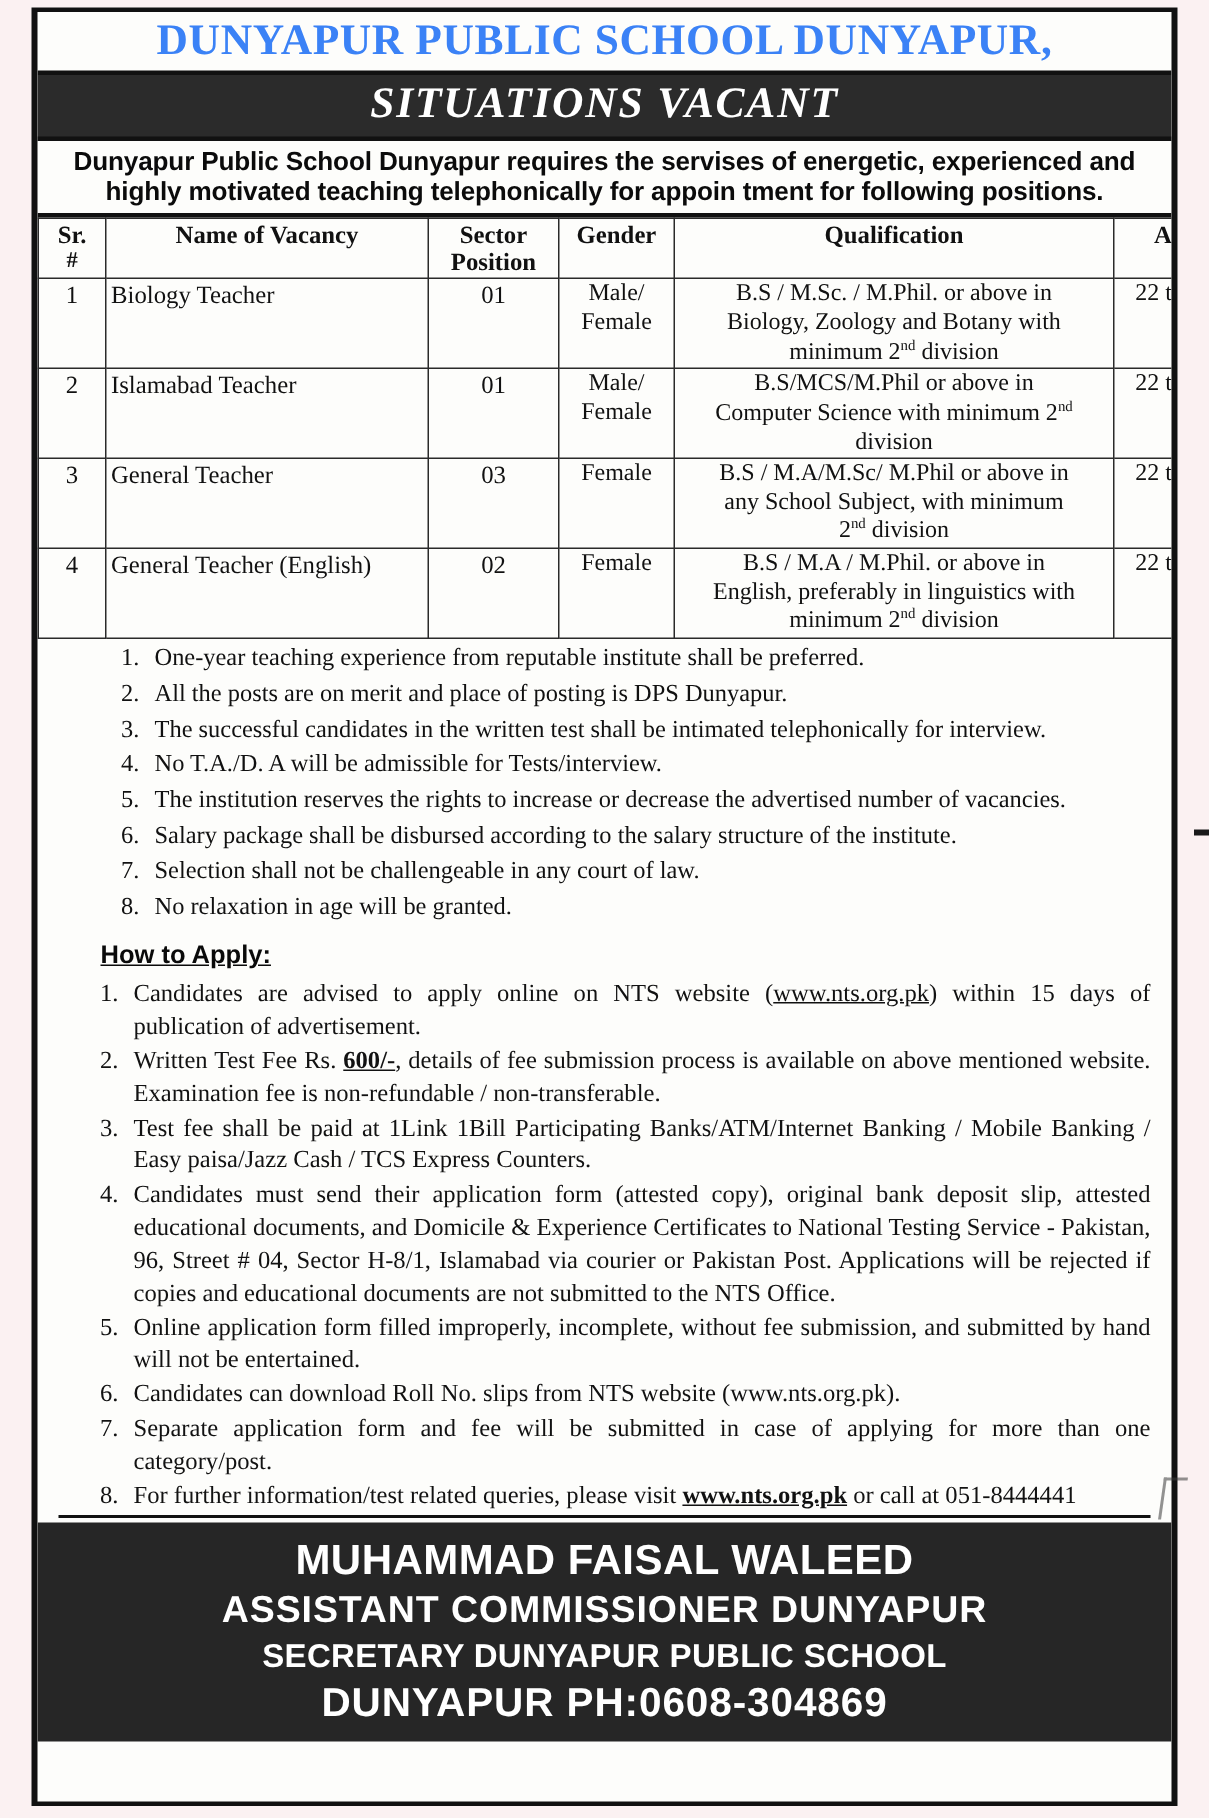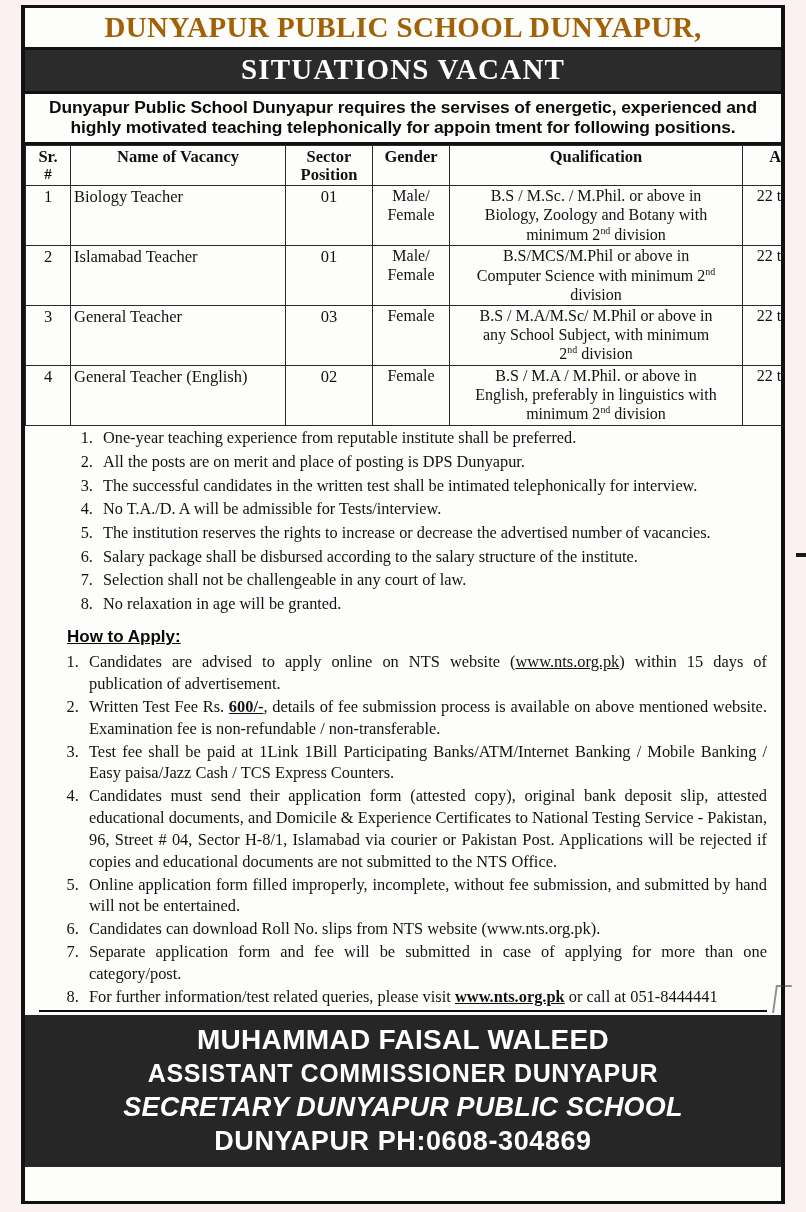--- a/index.html
+++ b/index.html
@@ -36,37 +36,38 @@
     text-align: center;
     padding: 4px 6px 4px 6px;
     border-bottom: 3px solid #111;
   }
   .title-line {
     font-family: "Liberation Serif", serif;
     font-weight: bold;
     font-size: 29px;
     line-height: 1.06;
     letter-spacing: 0.4px;
-    color: #a16207;
+    color: #3b82f6;
     white-space: nowrap;
   }
   .title-line.l2 { font-size: 27px; letter-spacing: 1px; }
 
   .banner {
     background: #2b2b2b;
     text-align: center;
     padding: 3px 0 5px 0;
     border-bottom: 3px solid #111;
   }
   .banner-text {
     color: #ffffff;
     font-family: "Liberation Serif", serif;
     font-weight: bold;
     font-size: 29px;
     letter-spacing: 1.2px;
+    font-style: italic;
   }
 
   .intro {
     text-align: center;
     padding: 3px 10px 4px 10px;
     border-bottom: 3px solid #111;
     font-family: "Liberation Sans", sans-serif;
     font-weight: bold;
     font-size: 17.4px;
     line-height: 1.18;
@@ -170,21 +171,21 @@
     color: #ffffff;
     font-family: "Liberation Sans", sans-serif;
     font-weight: bold;
     font-size: 28px;
     line-height: 1.27;
     letter-spacing: 0.3px;
     white-space: nowrap;
   }
   .footer div.f1 { font-size: 28px; }
   .footer div.f2 { font-size: 25px; letter-spacing: 0.6px; }
-  .footer div.f3 { font-size: 27px; letter-spacing: 0.2px; font-style: italic; }
+  .footer div.f3 { font-size: 22px; letter-spacing: 0.2px; }
   .footer div.f4 { font-size: 27px; letter-spacing: 0.6px; }
 
   
   .artifact {
     position: absolute;
     right: 0px; top: 553px;
     width: 10px; height: 4px;
     background: #1a1a1a;
   }
   .artifact2 {

